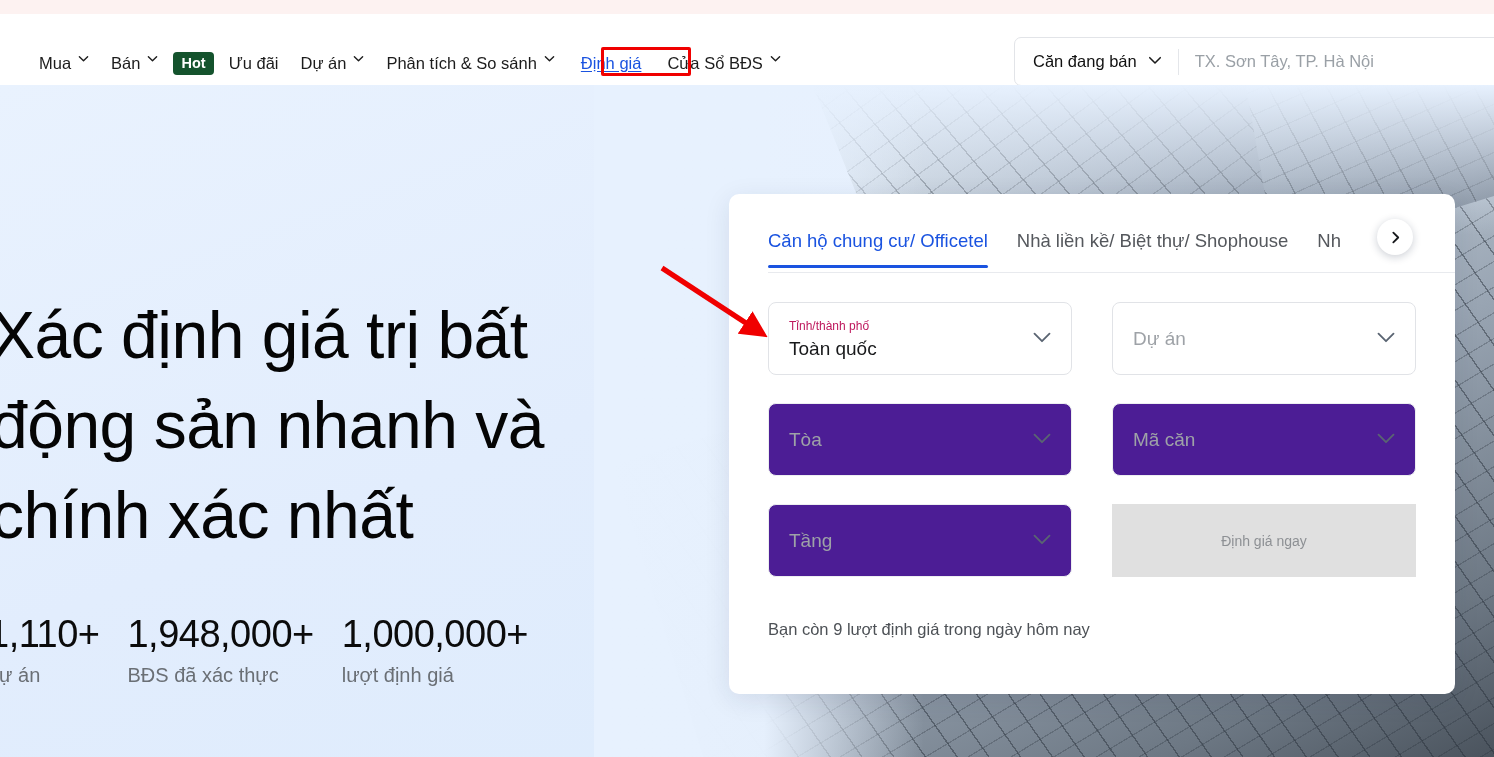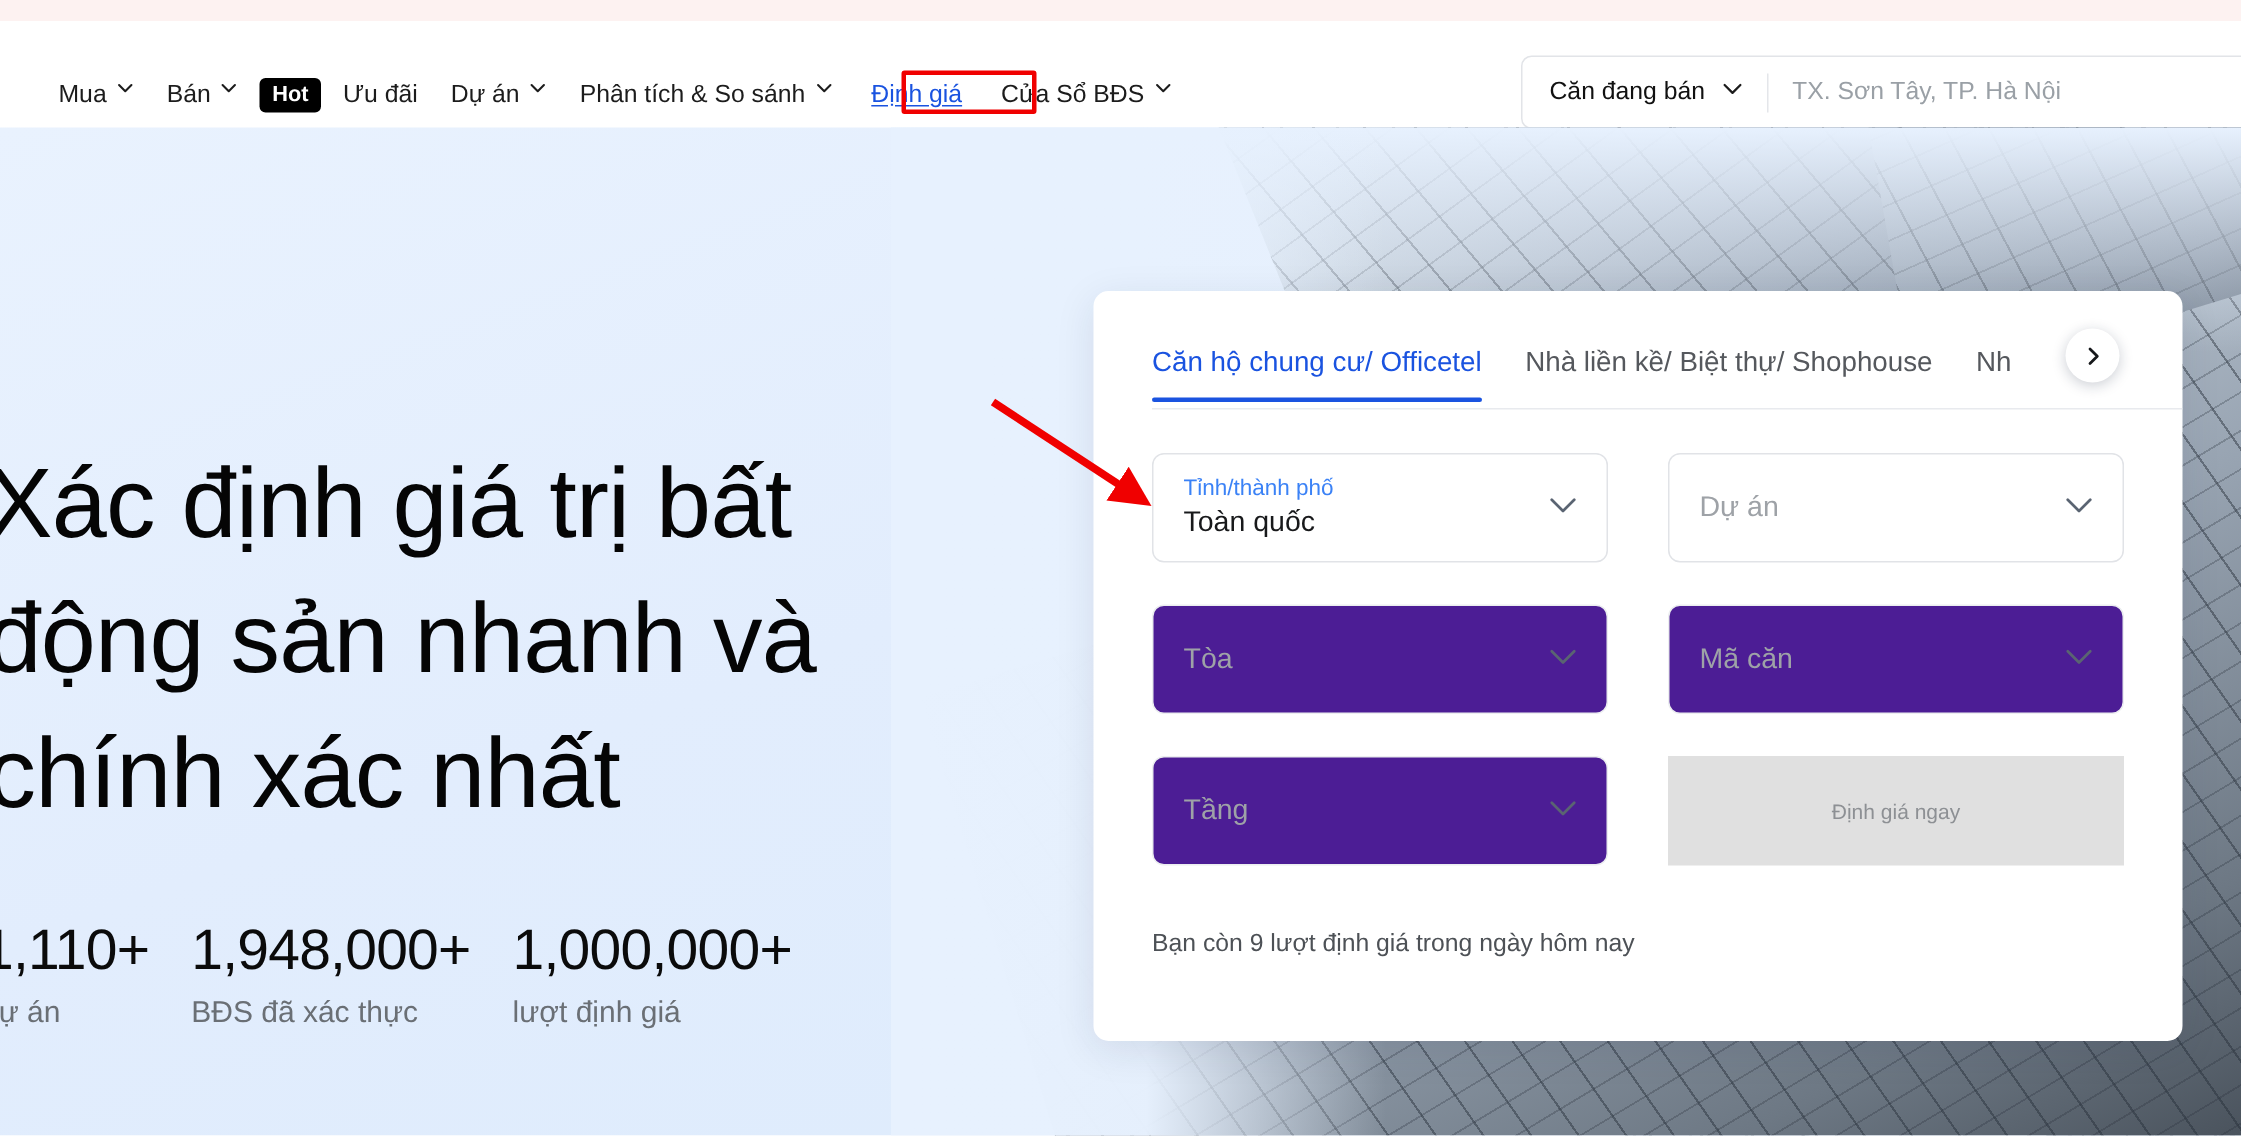--- a/index.html
+++ b/index.html
@@ -41,21 +41,21 @@
     font-size: 16.5px; color: #1c1c1c; white-space: nowrap;
     cursor: pointer;
   }
   .nav-item .caret {
     display: inline-block;
     width: 11px; height: 11px;
     position: relative; top: -1px;
   }
   .nav-item .caret svg { display:block; }
   .hot-badge {
-    background: #000000; color: #fff;
+    background: #14532d; color: #fff;
     font-size: 14.5px; font-weight: 700;
     padding: 3px 8px 4px; border-radius: 4px;
     margin: 0 4px;
     line-height: 1.15;
   }
   .nav-item.highlight {
     color: #1a53e0;
     text-decoration: underline;
     text-underline-offset: 2px;
     margin: 0 4px;
@@ -213,21 +213,21 @@
     position: relative;
     height: 73px;
     border: 1px solid #e1e3e7; border-radius: 8px;
     background: #fff;
     display: flex; flex-direction: column; justify-content: center;
     padding: 0 20px;
     cursor: pointer;
   }
   .field.disabled { background: #4c1d95; border-color: #eceef0; }
   .field-label {
-    font-size: 15px; color: #3b82f6; line-height: 20px;
+    font-size: 12px; color: #be185d; line-height: 20px;
   }
   .field-value {
     font-size: 19px; color: #18191b; line-height: 26px;
   }
   .field-placeholder {
     font-size: 19px; color: #9ea2a7; line-height: 26px;
   }
   .field .chev {
     position: absolute; right: 19px; top: 50%; transform: translateY(-50%);
   }

